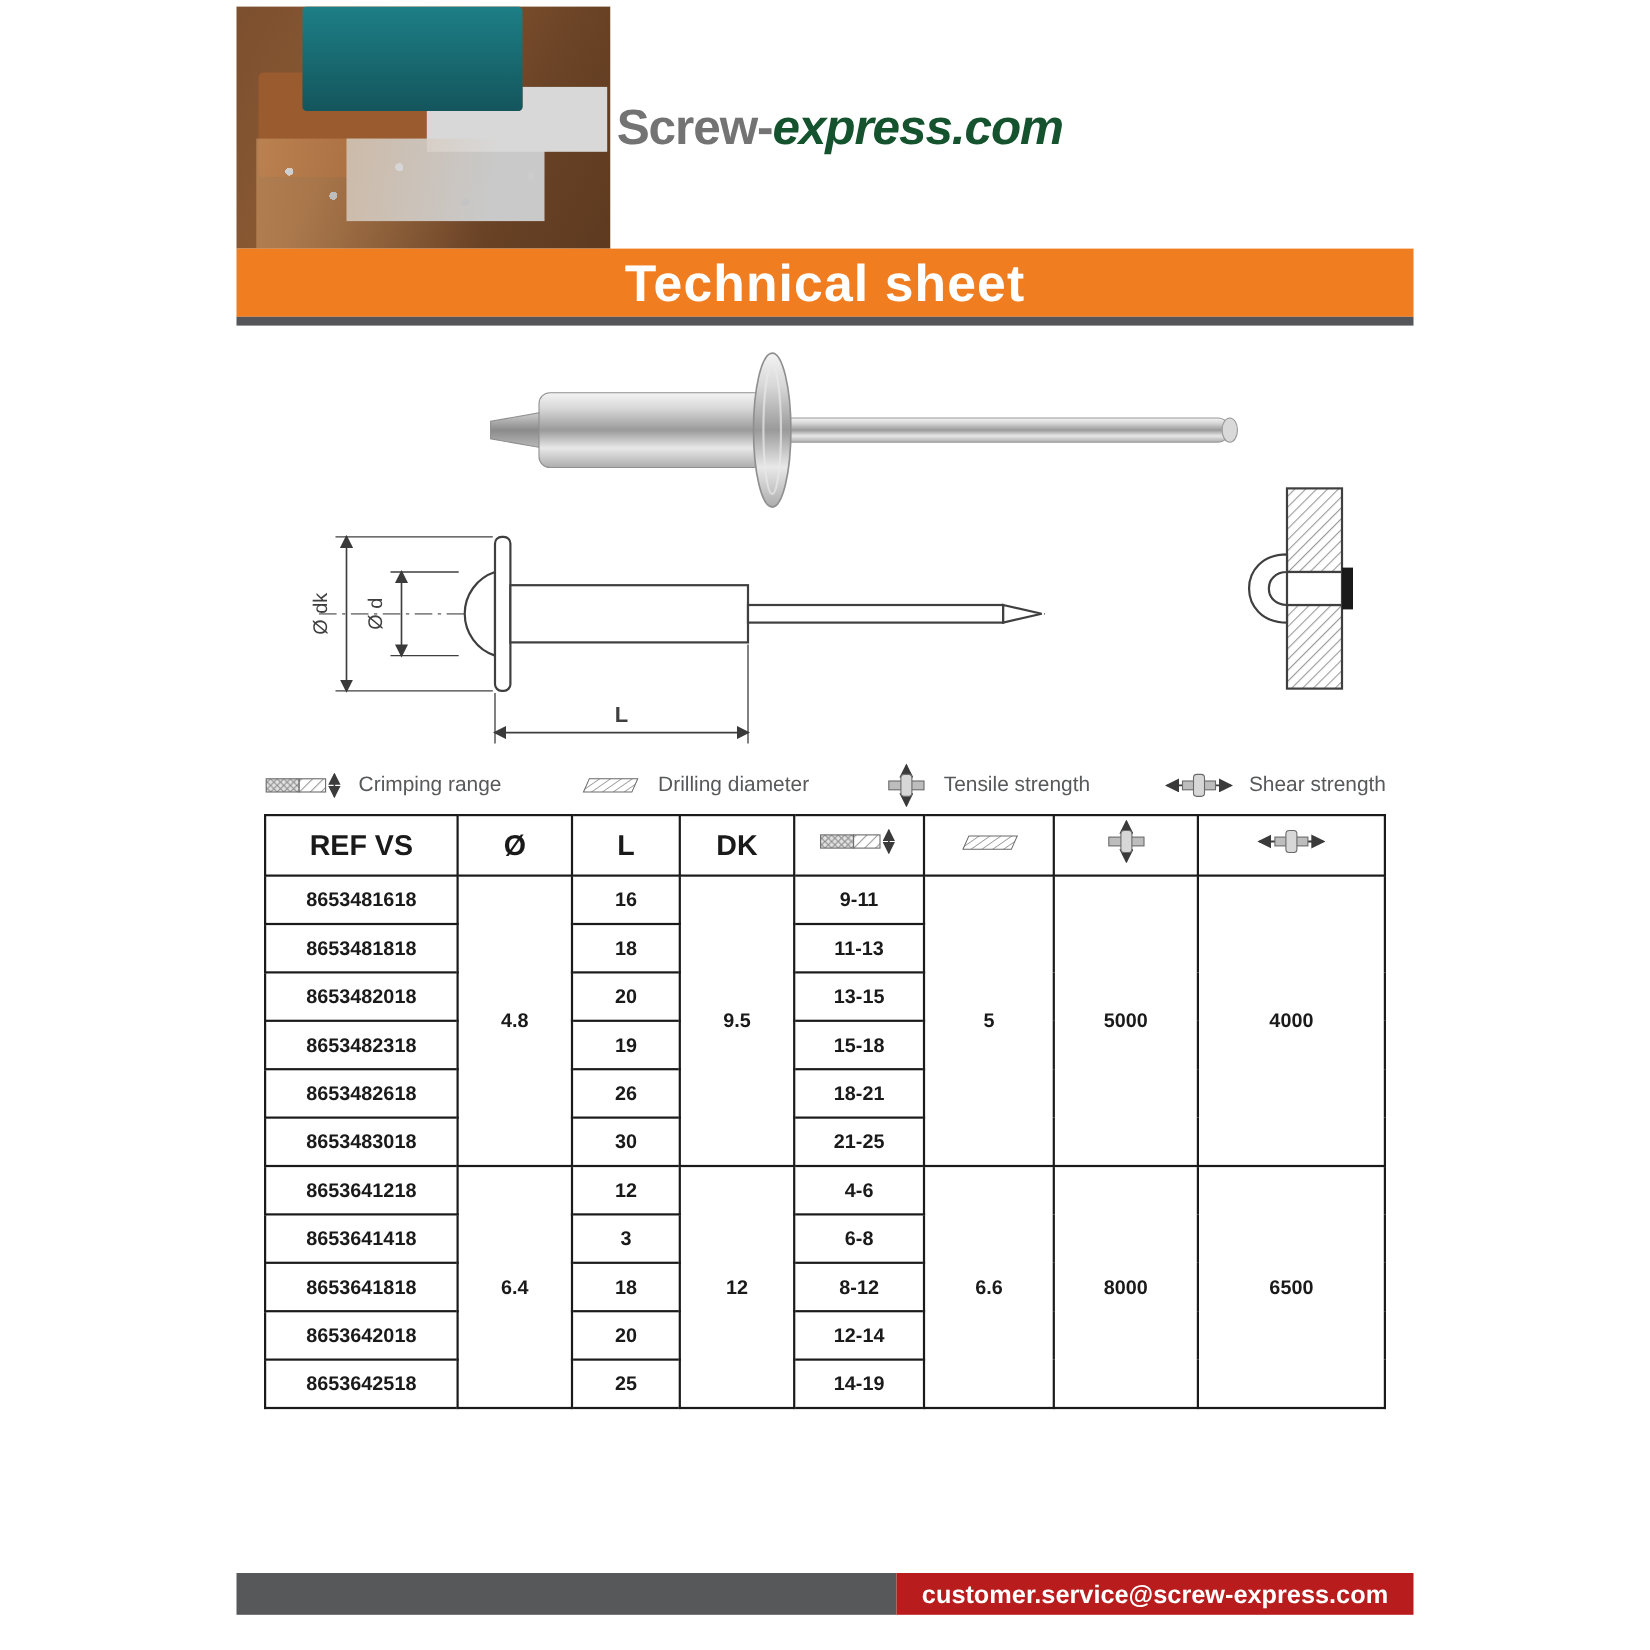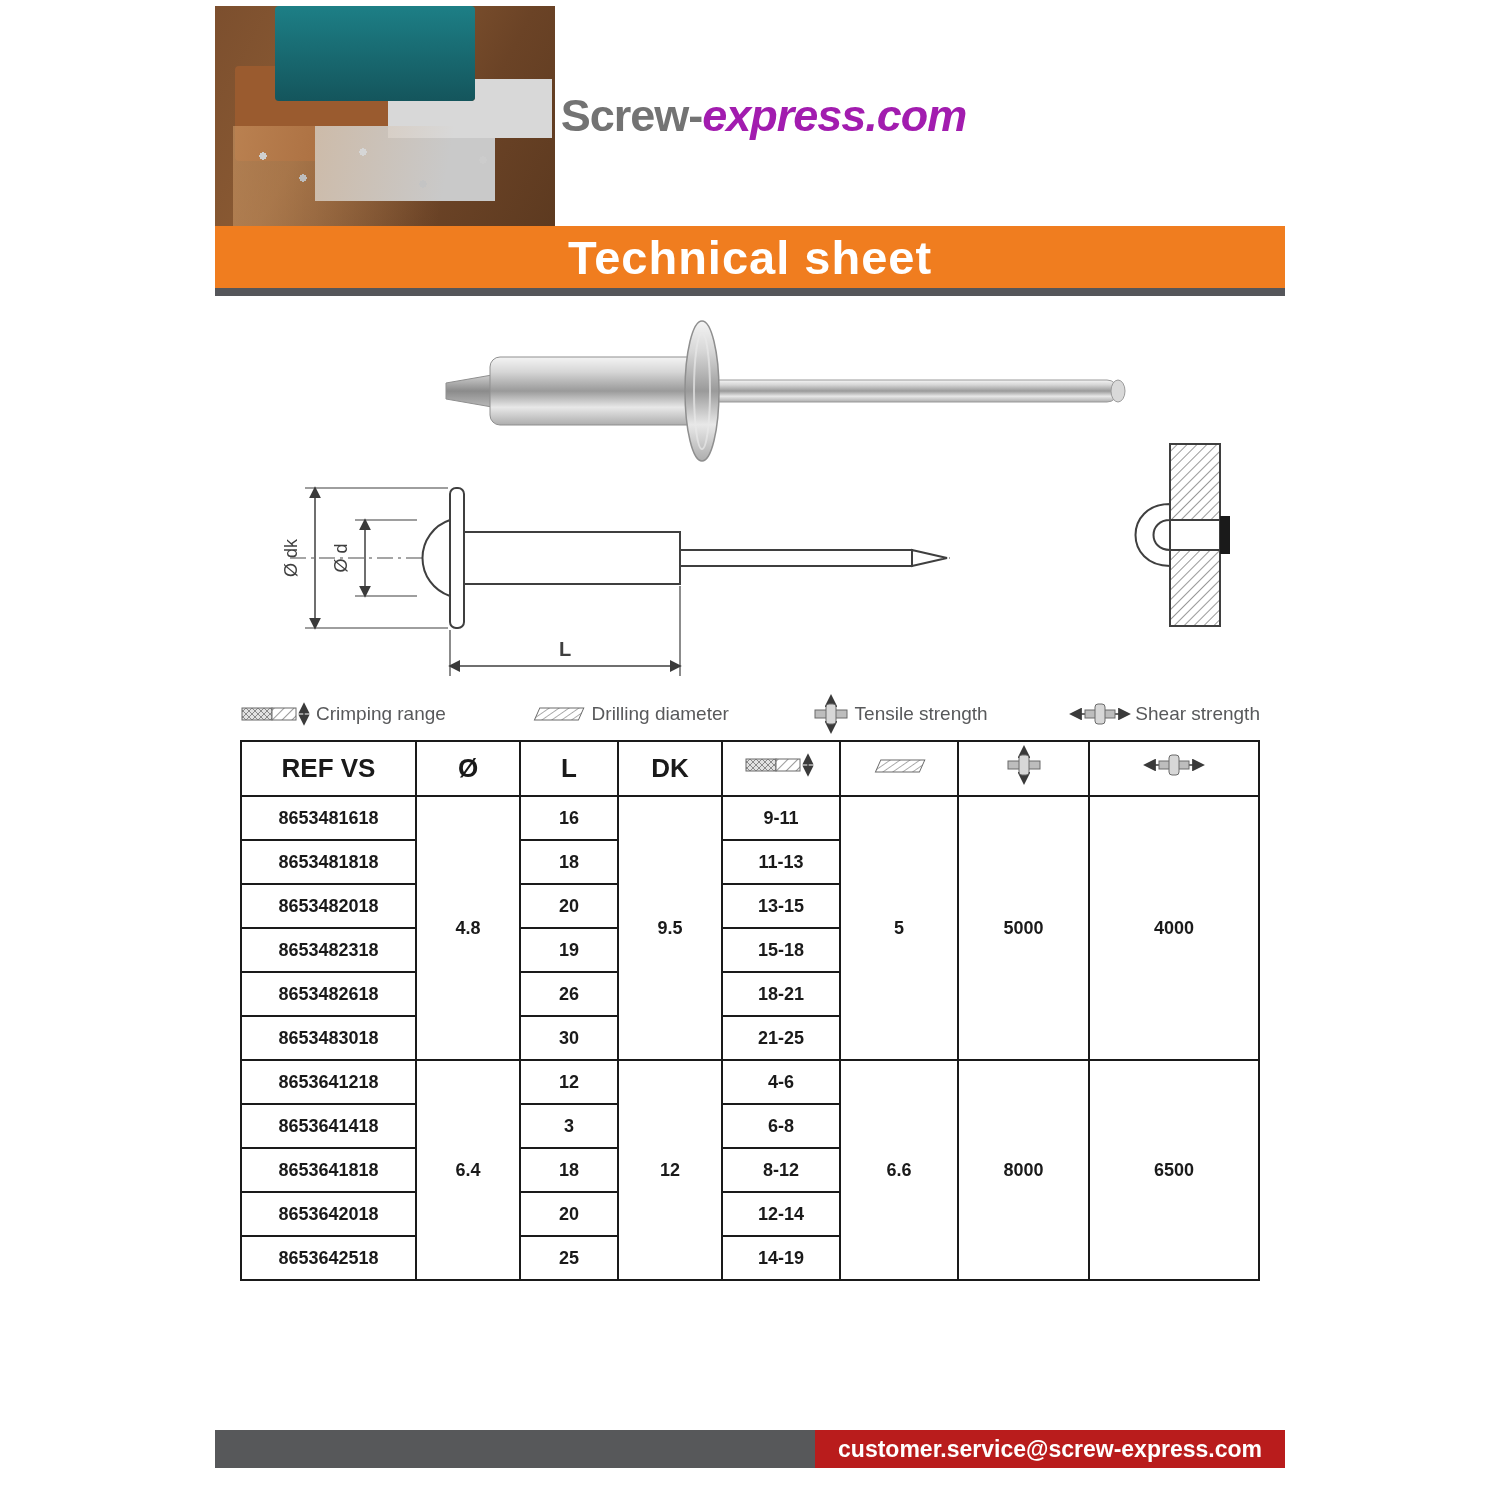--- a/index.html
+++ b/index.html
@@ -24,37 +24,37 @@
       linear-gradient(100deg, rgba(212,160,108,.55), rgba(110,69,38,0) 70%); }
   .photo-right { left:960px; width:325px;
     background:
       repeating-linear-gradient(112deg, rgba(186,166,84,.38) 0 9px, rgba(0,0,0,0) 9px 26px),
       repeating-linear-gradient(64deg, #c9c9bd 0 7px, #8d8d81 7px 14px, #dedierr 0, #ddddd1 14px 21px, #77725f 21px 30px),
       #9a9a8e; }
   .logo-area { position:absolute; left:555px; top:6px; width:405px; height:220px;
     background:#ffffff; display:flex; align-items:center; justify-content:center; gap:12px; }
   .logo-text { font-size:45px; font-weight:bold; letter-spacing:-1px; white-space:nowrap; }
   .logo-text .p1 { color:#737373; }
-  .logo-text .p2 { color:#a21caf; font-style:italic; }
+  .logo-text .p2 { color:#14532d; font-style:italic; }
 
   
   .banner { position:absolute; left:215px; top:226px; width:1070px; height:62px;
     background:#f07d1f; display:flex; align-items:center; justify-content:center; }
   .banner-title { color:#ffffff; font-size:47px; font-weight:bold; letter-spacing:1px; }
   .banner-strip { position:absolute; left:215px; top:288px; width:1070px; height:8px; background:#55565a; }
 
   
   .rivet-photo   { position:absolute; left:430px; top:296px; width:730px; height:190px; }
   .tech-drawing  { position:absolute; left:235px; top:388px; width:725px; height:300px; }
   .cross-section { position:absolute; left:1082px; top:440px; width:150px; height:190px; }
 
   
   .legend { position:absolute; left:240px; top:696px; width:1020px; height:36px;
     display:flex; align-items:center; justify-content:space-between; }
-  .legend-item { display:flex; align-items:center; gap:2px; }
+  .legend-item { display:flex; align-items:center; gap:12px; }
   .legend-label { font-size:19px; color:#58595b; }
 
   
   .spec-table { position:absolute; left:240px; top:740px; width:1018px;
     border-collapse:collapse; table-layout:fixed; }
   .spec-table th, .spec-table td { border:2px solid #1a1a1a; text-align:center;
     vertical-align:middle; font-weight:bold; }
   .spec-table th { height:52px; font-size:26px; }
   .spec-table td { height:44px; font-size:18px; }
   .icon-th { background:#ffffff; }

